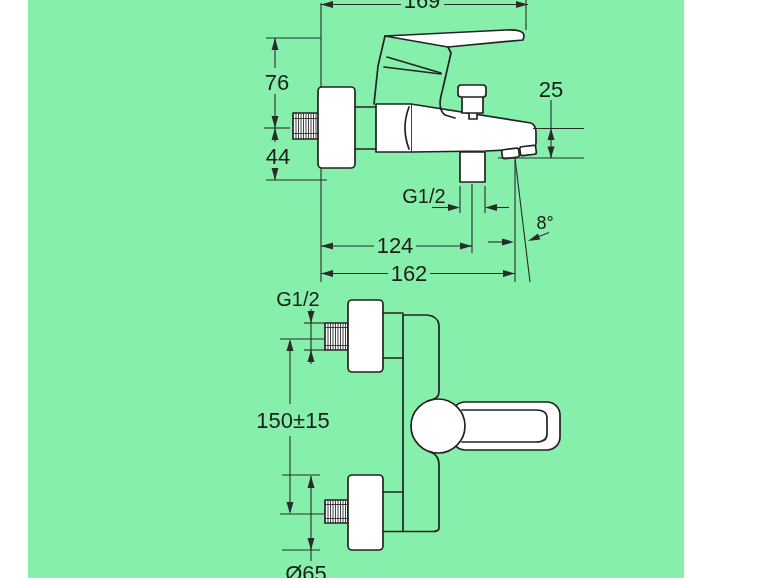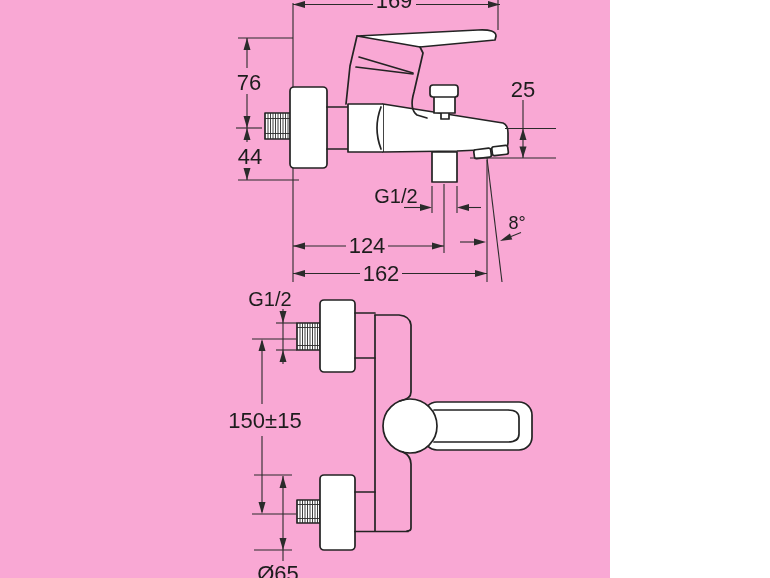--- a/index.html
+++ b/index.html
@@ -2,21 +2,21 @@
 <html><head>
 <meta charset="utf-8">
 <style>
   html, body {
     margin: 0; padding: 0;
     width: 770px; height: 578px;
     background: #ffffff;
     overflow: hidden;
     font-family: "Liberation Sans", sans-serif;
   }
-  .stage { position: relative; width: 610px; height: 578px; background:#f9a8d4; }
+  .stage { position: relative; width: 656px; height: 578px; background:#86efac;margin-left:28px; }
   svg { display: block; }
   .obj  { fill: none; stroke: #232323; stroke-width: 1.7; stroke-linejoin: round; stroke-linecap: round; }
   .objf { fill: #ffffff; stroke: #232323; stroke-width: 1.7; stroke-linejoin: round; }
   .dim  { fill: none; stroke: #2b2b2b; stroke-width: 1.1; }
   .hatch{ fill: none; stroke: #2b2b2b; stroke-width: 0.9; }
   .ah   { fill: #2b2b2b; stroke: none; }
   text  { fill: #1d1d1d; font-family: "Liberation Sans", sans-serif; }
   .t-lg { font-size: 22px; }
   .t-md { font-size: 20px; }
   .t-sm { font-size: 18px; }

